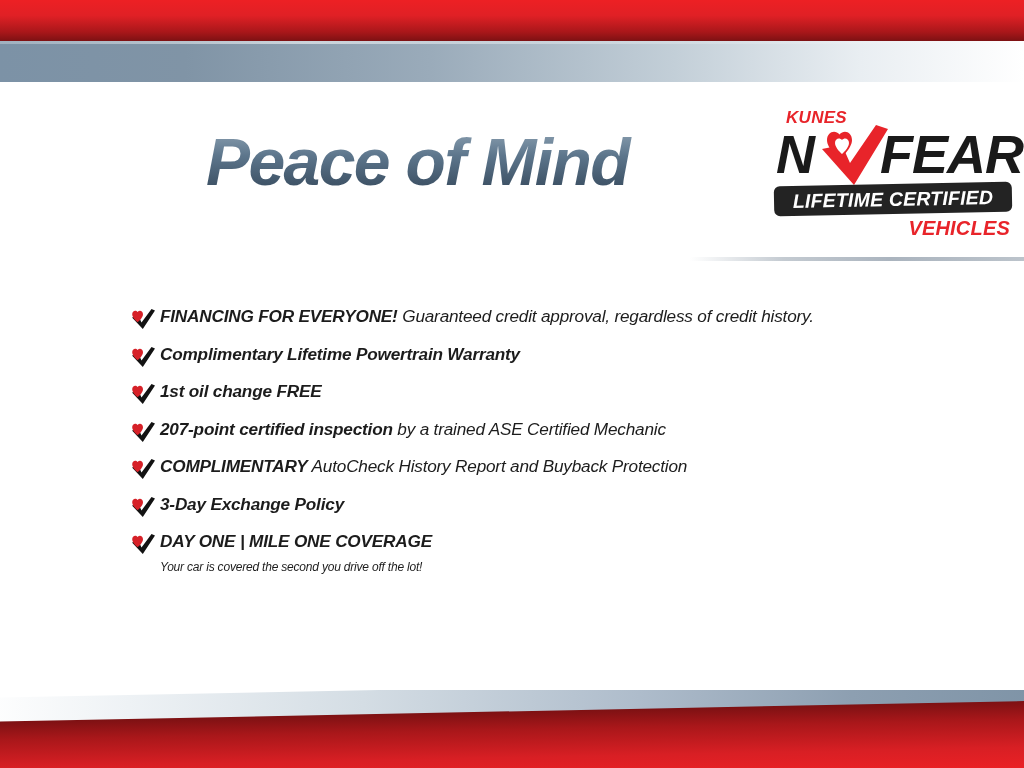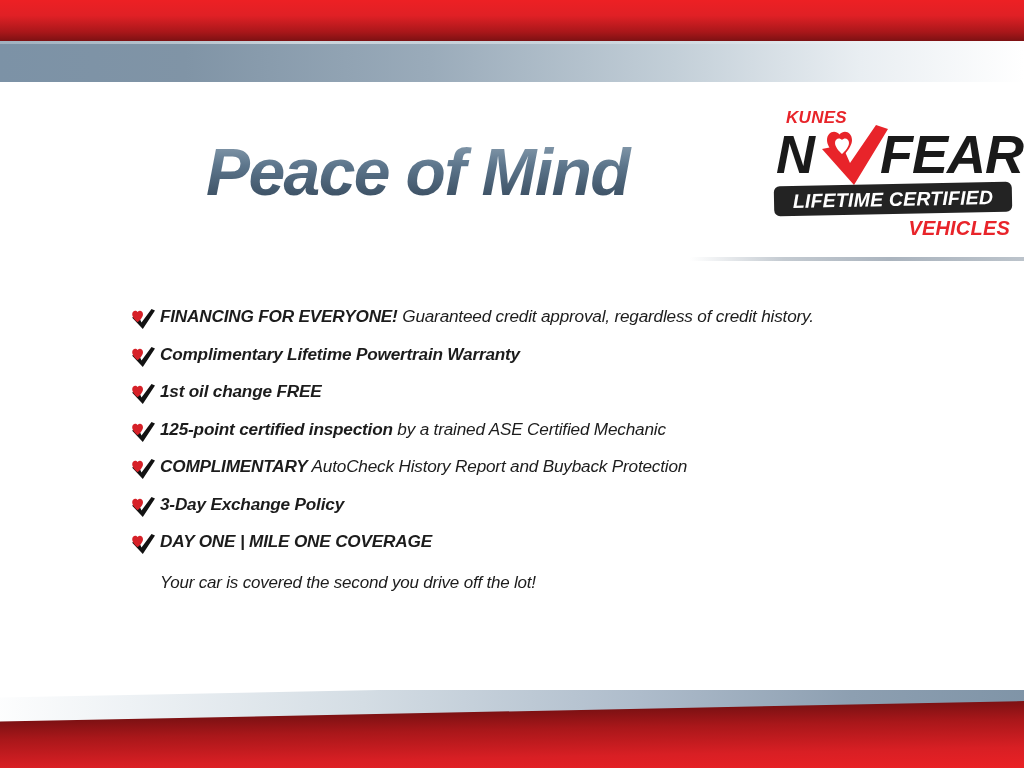--- a/index.html
+++ b/index.html
@@ -76,21 +76,21 @@
     background-clip: text;
     color: transparent;
     white-space: nowrap;
   }
   .headline .line2 {
     font-size: 66px;
     font-style: italic;
     font-weight: bold;
     letter-spacing: -1.6px;
     line-height: 1.04;
-    margin-top: 12px;
+    margin-top: 2px;
     margin-left: 68px;
     background: linear-gradient(to bottom, #8fa3b4 0%, #5d768c 40%, #42576b 78%, #36495c 100%);
     -webkit-background-clip: text;
     background-clip: text;
     color: transparent;
     white-space: nowrap;
   }
 
   
   .divider {
@@ -201,25 +201,25 @@
     font-size: 17.2px;
     font-style: italic;
     color: #1c1c1c;
     line-height: 1.16;
     letter-spacing: -0.2px;
   }
   .bullet-text .lead {
     font-weight: bold;
   }
   .bullet-sub {
-    font-size: 17px;
+    font-size: 12px;
     font-style: italic;
     color: #1c1c1c;
     line-height: 1.3;
-    margin-top: 20px;
+    margin-top: 8px;
     letter-spacing: -0.2px;
   }
 </style>
 </head>
 <body>
 
 <div class="top-red"></div>
 <div class="top-gray"></div>
 <div class="top-gray-shine"></div>
 
@@ -275,21 +275,21 @@
       <div class="bullet-body">
         <div class="bullet-text"><span class="lead">1st oil change FREE</span></div>
       </div>
     </div>
     <div class="bullet">
       <span class="bullet-icon"><svg viewBox="0 0 26 22" width="26" height="22" aria-hidden="true">
           <path d="M2 9.5 L8.5 8 L11.5 14.5 L21.5 1 L25 2.5 L12.8 21 Z" fill="#121212"></path>
           <path d="M2.2 6.2 C2.2 2.8, 5.8 1.6, 7.6 4 C9.4 1.6, 13 2.8, 13 6.2 C13 10, 7.6 14.2, 7.6 14.2 C7.6 14.2, 2.2 10, 2.2 6.2 Z" fill="#d62128"></path>
         </svg></span>
       <div class="bullet-body">
-        <div class="bullet-text"><span class="lead">125-point certified inspection</span><span> by a trained ASE Certified Mechanic</span></div>
+        <div class="bullet-text"><span class="lead">207-point certified inspection</span><span> by a trained ASE Certified Mechanic</span></div>
       </div>
     </div>
     <div class="bullet">
       <span class="bullet-icon"><svg viewBox="0 0 26 22" width="26" height="22" aria-hidden="true">
           <path d="M2 9.5 L8.5 8 L11.5 14.5 L21.5 1 L25 2.5 L12.8 21 Z" fill="#121212"></path>
           <path d="M2.2 6.2 C2.2 2.8, 5.8 1.6, 7.6 4 C9.4 1.6, 13 2.8, 13 6.2 C13 10, 7.6 14.2, 7.6 14.2 C7.6 14.2, 2.2 10, 2.2 6.2 Z" fill="#d62128"></path>
         </svg></span>
       <div class="bullet-body">
         <div class="bullet-text"><span class="lead">COMPLIMENTARY</span><span> AutoCheck History Report and Buyback Protection</span></div>
       </div>

